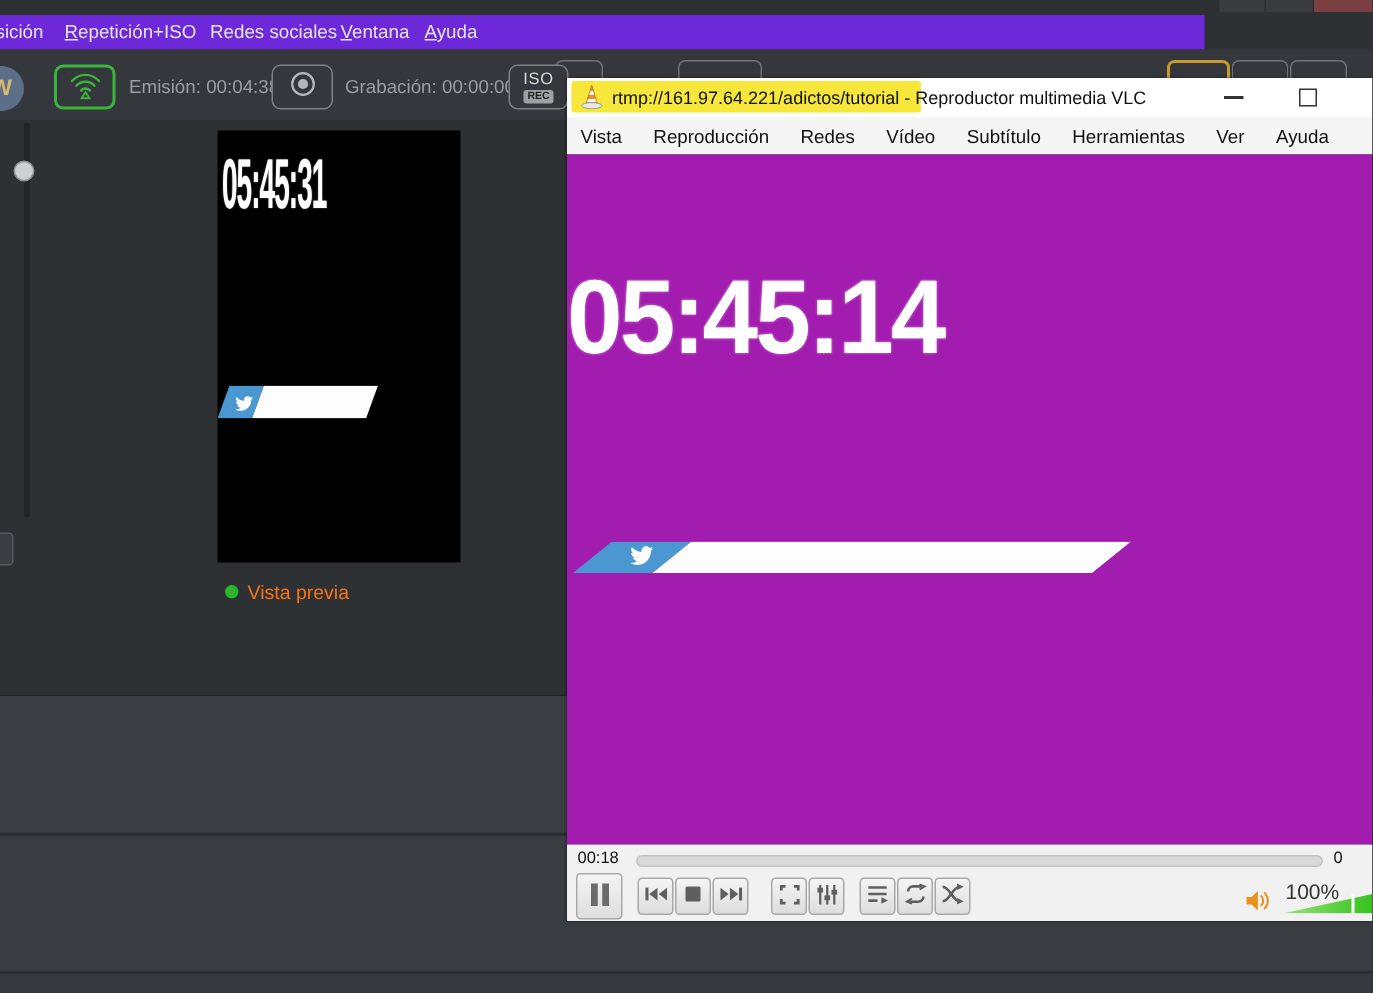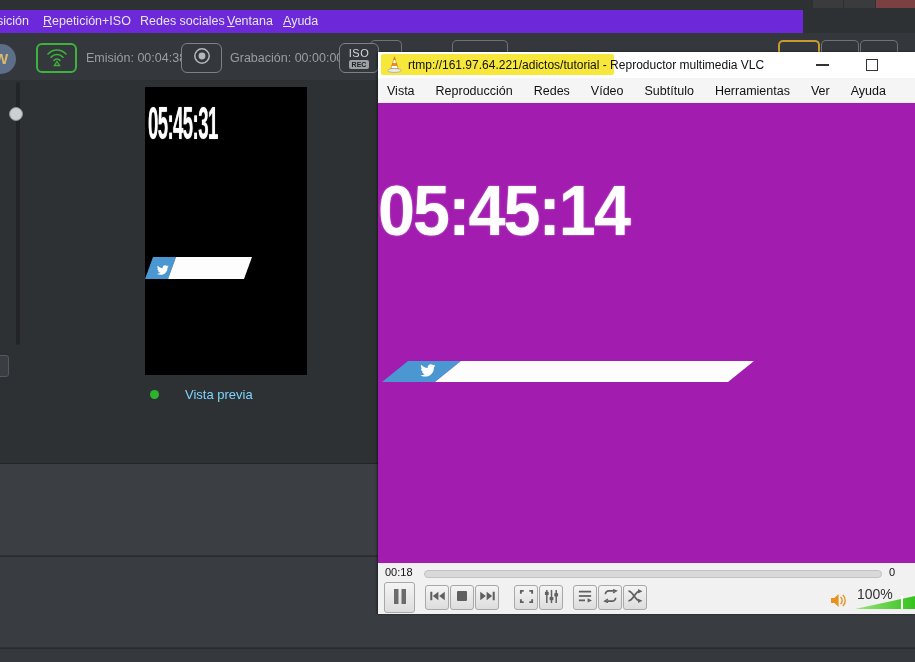--- a/index.html
+++ b/index.html
@@ -51,21 +51,21 @@
   #wc-preview-timer { left:3px; top:9px; color:#fff; font-weight:bold; font-size:62px;
     letter-spacing:-2px; transform:scale(0.30,0.76); transform-origin:left top;
     text-shadow:0 0 2px rgba(255,255,255,.65); white-space:nowrap; }
   .banner { overflow:visible; }
   .banner .part { position:absolute; left:0; top:0; width:100%; height:100%; }
   #wc-banner { left:0; top:170px; width:107px; height:22px; }
   #wc-banner .blue { clip-path:polygon(8px 0, 31px 0, 23px 100%, 0 100%); background:#4a97d2; }
   #wc-banner .white { clip-path:polygon(31px 0, 107px 0, 99px 100%, 23px 100%); background:#fdfdfd; }
 
   #vista-dot { left:150px; top:390px; width:9px; height:9px; border-radius:50%; background:#2db42d; }
-  #vista-label { left:165px; top:387px; color:#7dd3fc; font-size:13px;margin-left:20px; }
+  #vista-label { left:165px; top:387px; color:#f97316; font-size:13px; }
 
   #btn-corte { left:271px; top:421px; width:100px; height:25px; border:1px solid #8a8d90;
     border-radius:4px; color:#d2d4d6; font-size:12.5px; display:flex; align-items:center;
     justify-content:center; background:transparent; }
   #btn-corte .arrow { position:absolute; right:9px; top:5px; font-size:9px; color:#9a9da0; }
 
   .wc-band { left:0; width:915px; }
   #band-mid { top:463px; height:92px; background:#3b3e42; border-top:1px solid #222426; }
   #band-low { top:556px; height:91px; background:#393c40; border-top:1px solid #292b2e; }
   #band-bottom { top:648px; height:14px; background:#35383c; border-top:1px solid #292b2e; }

